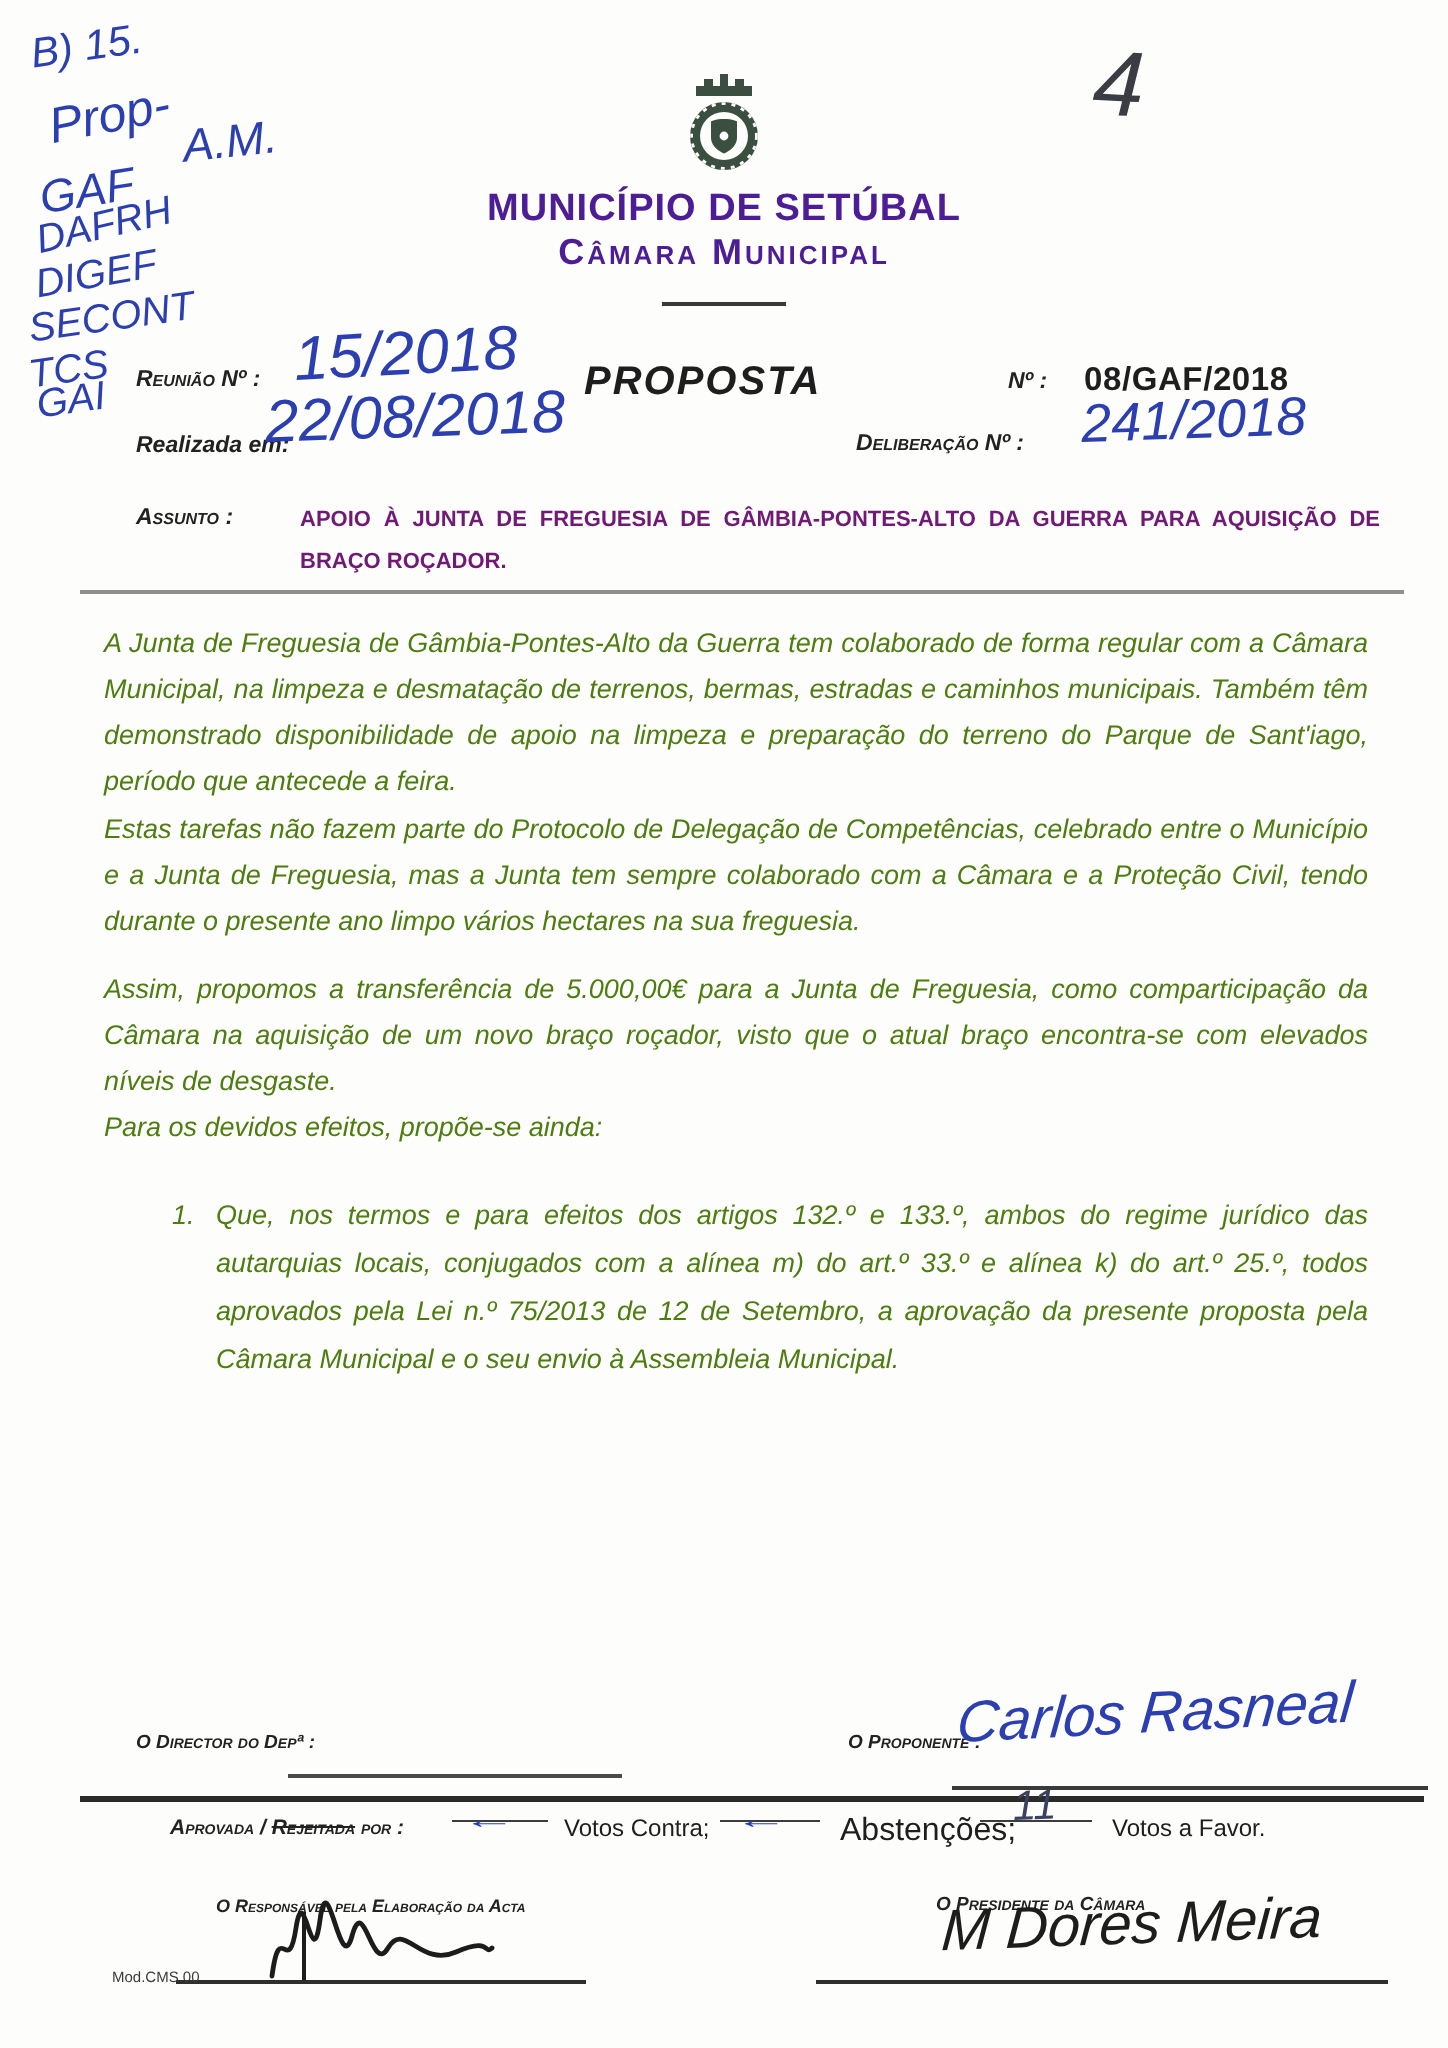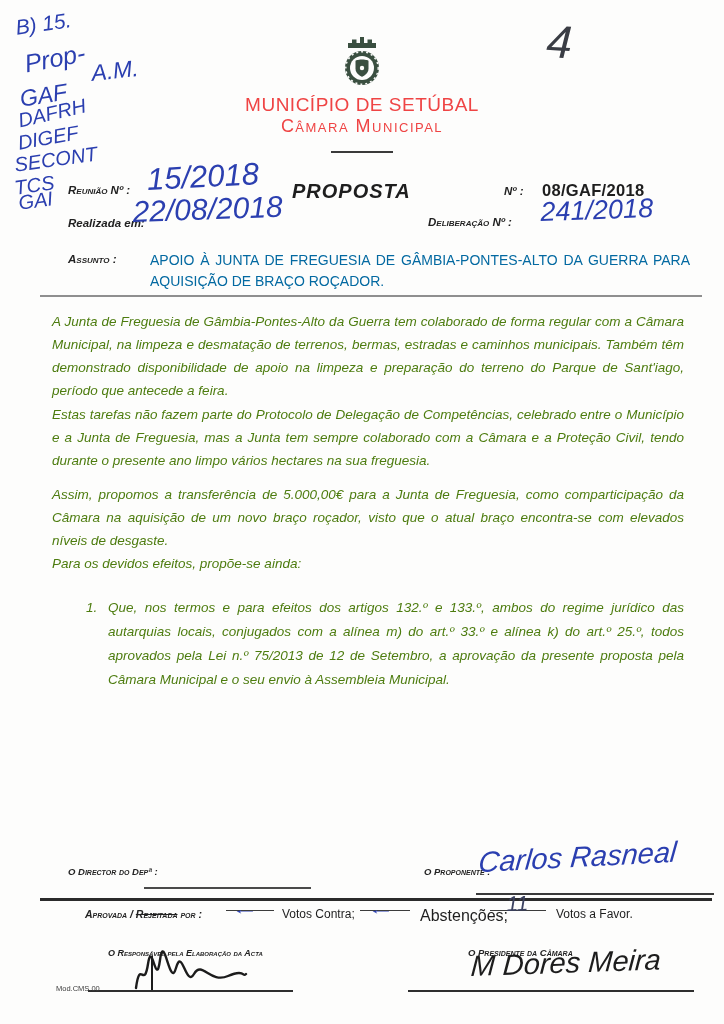--- a/index.html
+++ b/index.html
@@ -12,21 +12,21 @@
   .lbl{font-variant:small-caps;font-style:italic;font-weight:600;color:#222;white-space:nowrap;}
   .body-text{font-size:13.5px;line-height:23px;text-align:justify;color:#4d7c0f;font-style:italic;}
   
   .hw{font-style:italic;color:#2b3fb0;white-space:nowrap;transform-origin:left top;}
   .hw-black{font-style:italic;color:#2f3440;white-space:nowrap;transform-origin:left top;}
   .line{border-bottom:2px solid #4a4a4a;height:1px;}
   .thinline{border-bottom:1.5px solid #3c3c3c;height:1px;}
   .strike{text-decoration:line-through;}
   .arrow{color:#2b3fb0;font-weight:bold;transform:scaleX(2.1);display:inline-block;transform-origin:center;}
   .note{font-size:20px;}
-  .header-title{letter-spacing:.5px;font-weight:400;color:#ef4444;}
+  .header-title{letter-spacing:.5px;font-weight:700;color:#4c1d95;}
   .sc{font-variant:small-caps;}
   svg{display:block;}
 </style>
 </head>
 <body>
 
 <div class="page">
 
   <span class="abs hw note" style="left:14px;top:16px;font-size:21px;transform:rotate(-8deg);">B) 15.</span>
   <span class="abs hw note" style="left:22px;top:50px;font-size:25px;transform:rotate(-11deg);">Prop-</span>
@@ -61,21 +61,21 @@
   <span class="abs" style="left:292px;top:180px;font-size:20px;font-weight:bold;font-style:italic;letter-spacing:1px;">PROPOSTA</span>
   <span class="abs lbl" style="left:504px;top:185px;font-size:11.5px;">Nº :</span>
   <span class="abs" style="left:542px;top:181px;font-size:16.5px;font-weight:bold;letter-spacing:.3px;">08/GAF/2018</span>
 
   <span class="abs lbl" style="left:68px;top:217px;font-size:11.5px;font-variant:normal;">Realizada em:</span>
   <span class="abs hw" style="left:132px;top:195px;font-size:30px;transform:rotate(-2deg);">22/08/2018</span>
   <span class="abs lbl" style="left:428px;top:216px;font-size:11.5px;">Deliberação Nº :</span>
   <span class="abs hw" style="left:540px;top:197px;font-size:27px;transform:rotate(-2deg);">241/2018</span>
 
   <span class="abs lbl" style="left:68px;top:253px;font-size:11.5px;">Assunto :</span>
-  <div class="abs" style="left:150px;top:250px;width:540px;font-size:14px;font-weight:normal;line-height:21px;text-align:justify;color:#0369a1;">APOIO À JUNTA DE FREGUESIA DE GÂMBIA-PONTES-ALTO DA GUERRA PARA AQUISIÇÃO DE BRAÇO ROÇADOR.</div>
+  <div class="abs" style="left:150px;top:250px;width:540px;font-size:11px;font-weight:bold;line-height:21px;text-align:justify;color:#701a75;">APOIO À JUNTA DE FREGUESIA DE GÂMBIA-PONTES-ALTO DA GUERRA PARA AQUISIÇÃO DE BRAÇO ROÇADOR.</div>
   <div class="abs" style="left:40px;top:295px;width:662px;border-bottom:2px solid #8f8f8f;"></div>
 
   <div class="abs body-text" style="left:52px;top:310px;width:632px;">A Junta de Freguesia de Gâmbia-Pontes-Alto da Guerra tem colaborado de forma regular com a Câmara Municipal, na limpeza e desmatação de terrenos, bermas, estradas e caminhos municipais. Também têm demonstrado disponibilidade de apoio na limpeza e preparação do terreno do Parque de Sant'iago, período que antecede a feira.</div>
   <div class="abs body-text" style="left:52px;top:403px;width:632px;">Estas tarefas não fazem parte do Protocolo de Delegação de Competências, celebrado entre o Município e a Junta de Freguesia, mas a Junta tem sempre colaborado com a Câmara e a Proteção Civil, tendo durante o presente ano limpo vários hectares na sua freguesia.</div>
   <div class="abs body-text" style="left:52px;top:483px;width:632px;">Assim, propomos a transferência de 5.000,00€ para a Junta de Freguesia, como comparticipação da Câmara na aquisição de um novo braço roçador, visto que o atual braço encontra-se com elevados níveis de desgaste.</div>
   <div class="abs body-text" style="left:52px;top:552px;width:632px;">Para os devidos efeitos, propõe-se ainda:</div>
 
   <span class="abs body-text" style="left:86px;top:596px;">1.</span>
   <div class="abs body-text" style="left:108px;top:596px;width:576px;line-height:24px;">Que, nos termos e para efeitos dos artigos 132.º e 133.º, ambos do regime jurídico das autarquias locais, conjugados com a alínea m) do art.º 33.º e alínea k) do art.º 25.º, todos aprovados pela Lei n.º 75/2013 de 12 de Setembro, a aprovação da presente proposta pela Câmara Municipal e o seu envio à Assembleia Municipal.</div>
 

